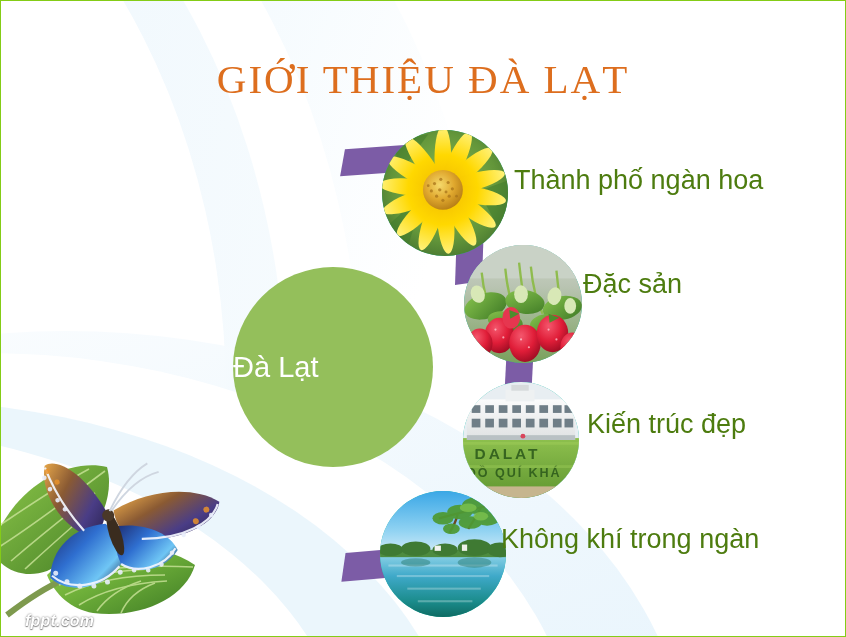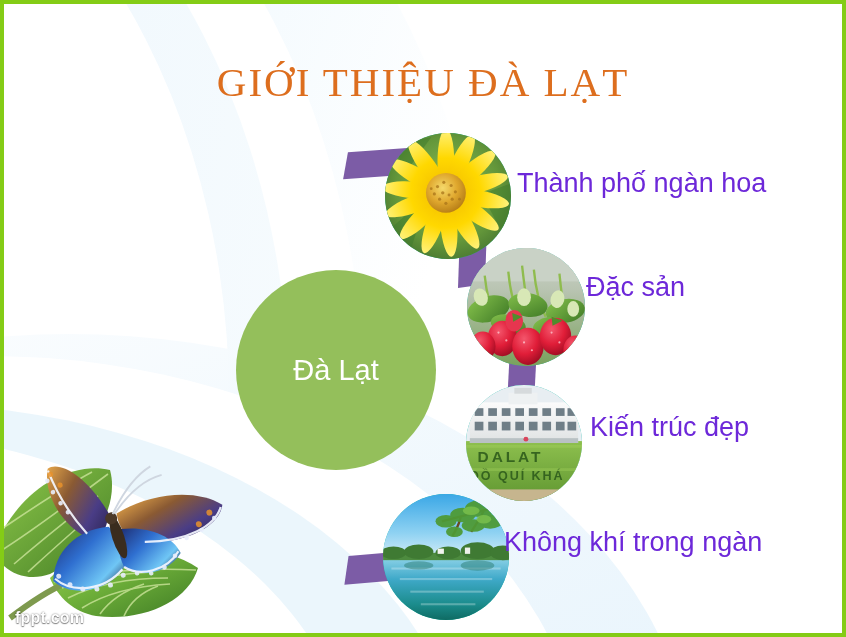--- a/index.html
+++ b/index.html
@@ -7,21 +7,21 @@
     font-family:"Liberation Sans", sans-serif;
     -webkit-font-smoothing:antialiased;
   }
   #slide{
     position:relative;
     width:846px;
     height:637px;
     overflow:hidden;
     background:#ffffff;
     box-sizing:border-box;
-    border:4px solid #84cc16;
+    border:1px solid #84cc16;
   }
 
   
   .bg-layer{position:absolute;inset:0;overflow:hidden;pointer-events:none;}
   .arc{position:absolute;border-radius:50%;}
   .arc-a{
     width:1180px;height:1460px;
     left:-690px;top:-330px;
     background:linear-gradient(110deg,#dff0fb 0%,#eaf6fd 45%,#ffffff 78%);
   }
@@ -75,21 +75,21 @@
     white-space:nowrap;
   }
 
   
   .center-node{
     position:absolute;
     left:232px;top:266px;
     width:200px;height:200px;
     border-radius:50%;
     background:#94BF5B;
-    display:flex;align-items:center;justify-content:center;
+    display:flex;align-items:center;
   }
   .center-node .center-label{
     color:#ffffff;
     font-size:29px;
   }
 
   
   .conn{
     position:absolute;
     background:#7C5CA6;
@@ -113,46 +113,47 @@
   .photo svg{display:block;width:100%;height:100%;}
 
   .p-flower{ left:381px; top:129px;  width:126px; height:126px; }
   .p-straw { left:463px; top:244px;  width:118px; height:118px; }
   .p-arch  { left:462px; top:381px;  width:116px; height:116px; }
   .p-lake  { left:379px; top:490px;  width:126px; height:126px; }
 
   
   .label{
     position:absolute;
-    color:#6d28d9;
+    color:#4d7c0f;
     font-size:27px;
     white-space:nowrap;
   }
   .l-1{ left:513px; top:164px; }
   .l-2{ left:582px; top:268px; }
   .l-3{ left:586px; top:408px; }
   .l-4{ left:500px; top:523px; }
 
   
   .art-leaf{
     position:absolute;
     left:-12px; top:398px;
     width:256px; height:239px;
   }
   .art-leaf svg{display:block;width:100%;height:100%;}
 
   
   .watermark{
     position:absolute;
-    left:11px; bottom:6px;
+    left:24px; bottom:6px;
     font-size:16px;
     font-weight:bold;
     color:#ffffff;
     text-shadow:0 0 2px rgba(0,0,0,.55), 0 1px 1px rgba(0,0,0,.4);
     letter-spacing:.2px;
+    font-style:italic;
   }
 </style>
 </head>
 <body>
 
 <div id="slide">
 
   <div class="bg-layer">
     <div class="arc arc-a"></div>
     <div class="arc arc-b"></div>

